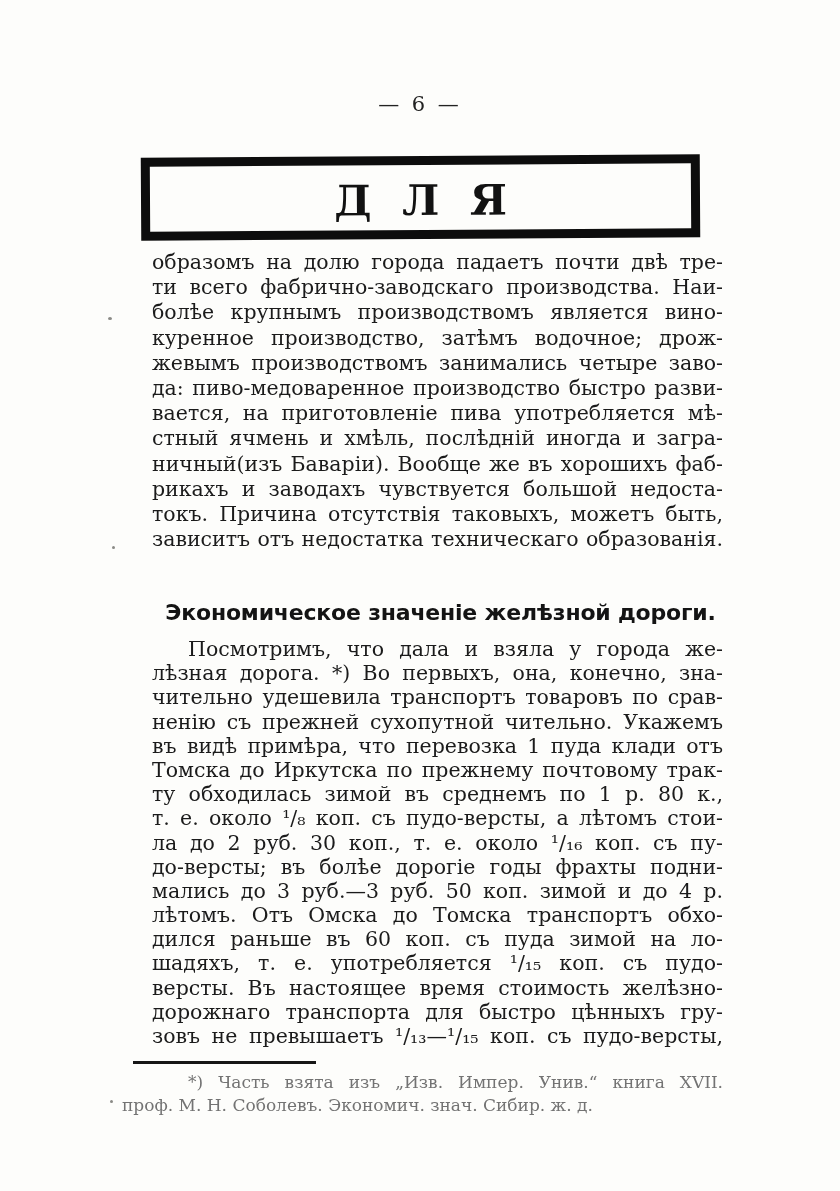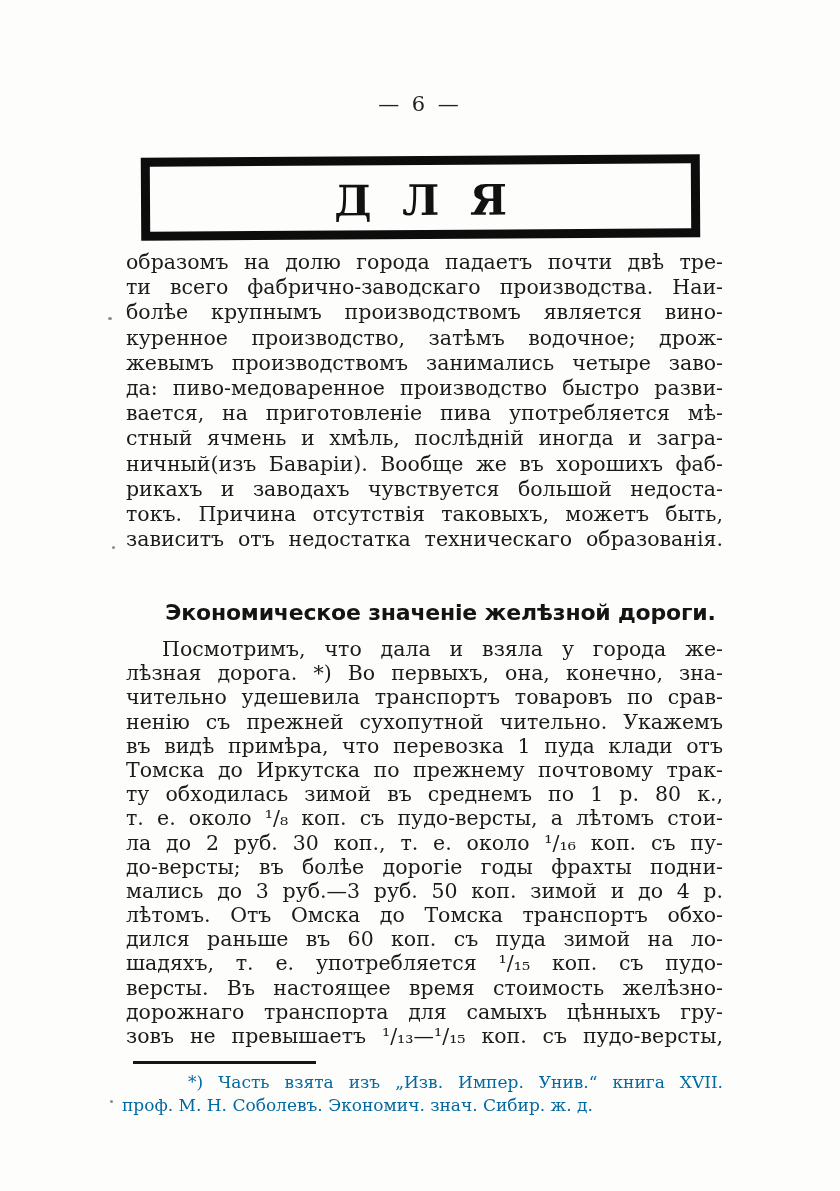--- a/index.html
+++ b/index.html
@@ -28,37 +28,38 @@
     letter-spacing:8px;padding-top:6px;padding-left:8px;
     color:#121212;
   }
   .para{position:absolute;left:126px;width:597px;}
   .para1{top:250px;font-size:20.5px;line-height:25.2px;}
   .para2{top:637px;font-size:20.5px;line-height:24.2px;}
   .tline{
     text-align:justify;
     text-align-last:justify;
     overflow:hidden;
+    margin-left:26px;
   }
   .para1 .tline{height:25.2px;}
   .para2 .tline{height:24.2px;}
   .tline.indent{text-indent:36px;}
   .section-heading{
     position:absolute;left:126px;top:584px;width:597px;margin:16px;
     font-family:"DejaVu Sans", sans-serif;
     font-weight:bold;font-size:22px;letter-spacing:-0.2px;
     text-align:center;white-space:nowrap;color:#141414;
   }
   .footnote-rule{
     position:absolute;left:133px;top:1061px;
     width:183px;height:3px;background:#161616;
   }
   .footnote{
     position:absolute;left:122px;top:1071px;width:601px;
-    font-size:17px;line-height:22.5px;color:#0369a1;
+    font-size:17px;line-height:22.5px;color:#737373;
   }
   .fline{overflow:hidden;height:22.5px;}
   .fline.first{
     text-indent:66px;
     text-align:justify;text-align-last:justify;
   }
   .speck{position:absolute;background:#8a8a86;border-radius:50%;}
   .speck.s1{left:108px;top:317px;width:4px;height:3px;}
   .speck.s2{left:112px;top:546px;width:3px;height:3px;}
   .speck.s3{left:110px;top:1100px;width:3px;height:3px;}
@@ -100,21 +101,21 @@
     <div class="tline">Томска до Иркутска по прежнему почтовому трак-</div>
     <div class="tline">ту обходилась зимой въ среднемъ по 1 р. 80 к.,</div>
     <div class="tline">т. е. около ¹/₈ коп. съ пудо-версты, а лѣтомъ стои-</div>
     <div class="tline">ла до 2 руб. 30 коп., т. е. около ¹/₁₆ коп. съ пу-</div>
     <div class="tline">до-версты; въ болѣе дорогіе годы фрахты подни-</div>
     <div class="tline">мались до 3 руб.—3 руб. 50 коп. зимой и до 4 р.</div>
     <div class="tline">лѣтомъ. Отъ Омска до Томска транспортъ обхо-</div>
     <div class="tline">дился раньше въ 60 коп. съ пуда зимой на ло-</div>
     <div class="tline">шадяхъ, т. е. употребляется ¹/₁₅ коп. съ пудо-</div>
     <div class="tline">версты. Въ настоящее время стоимость желѣзно-</div>
-    <div class="tline">дорожнаго транспорта для самыхъ цѣнныхъ гру-</div>
+    <div class="tline">дорожнаго транспорта для быстро цѣнныхъ гру-</div>
     <div class="tline">зовъ не превышаетъ ¹/₁₃—¹/₁₅ коп. съ пудо-версты,</div>
   </div>
 
   <div class="footnote-rule"></div>
 
   <div class="footnote">
     <div class="fline first">*) Часть взята изъ „Изв. Импер. Унив.“ книга XVII.</div>
     <div class="fline">проф. М. Н. Соболевъ. Экономич. знач. Сибир. ж. д.</div>
   </div>
 

